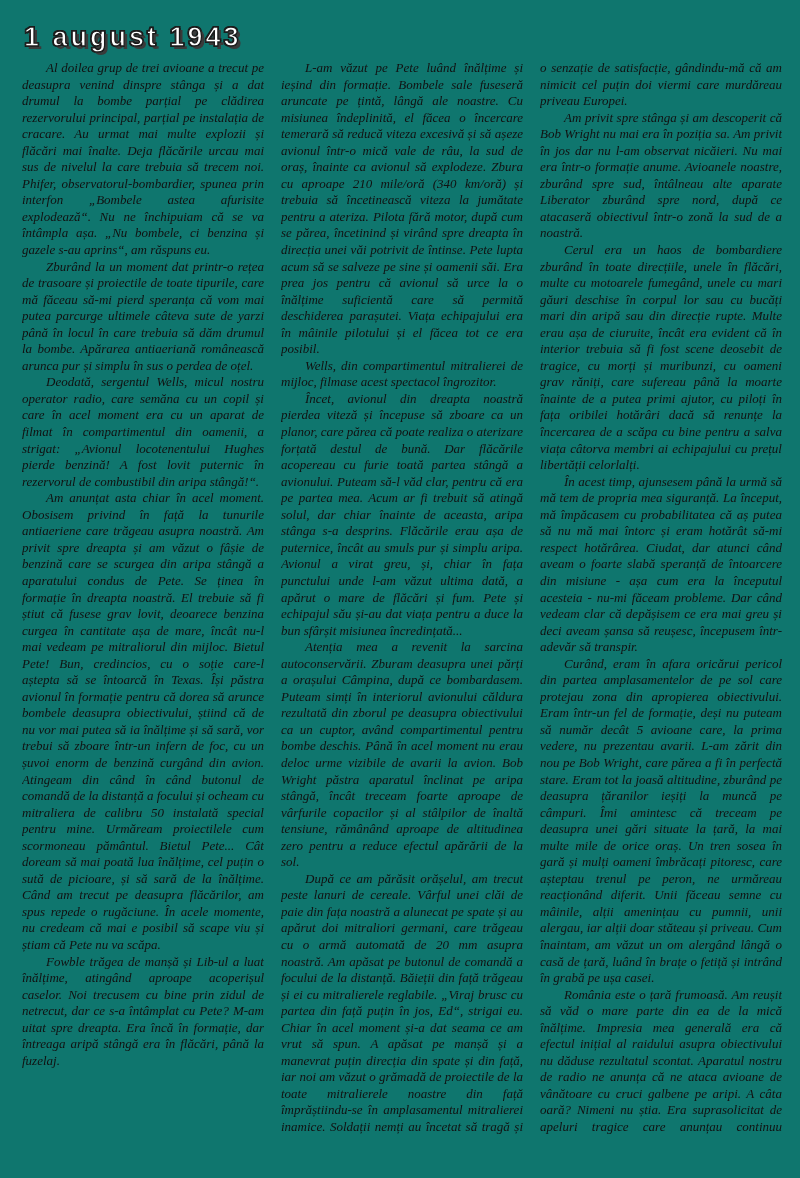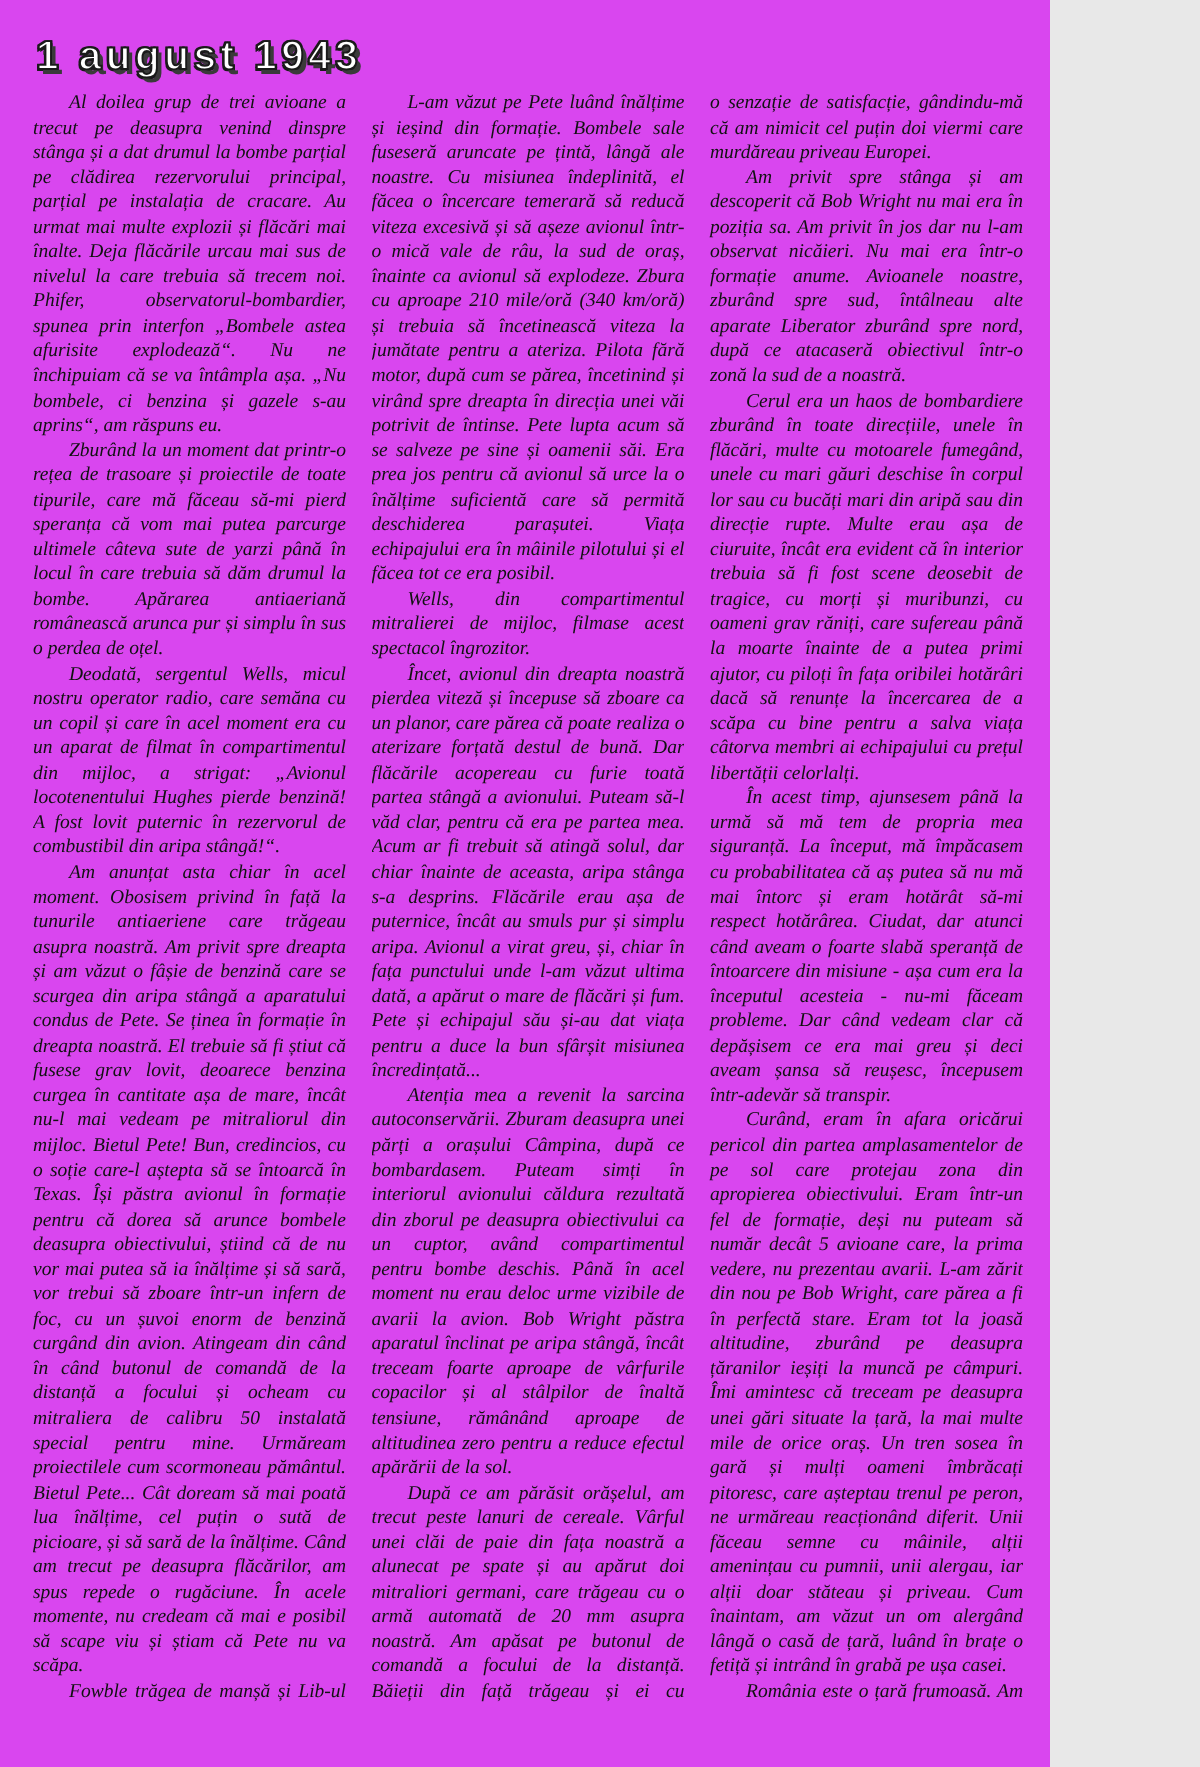--- a/index.html
+++ b/index.html
@@ -1,20 +1,20 @@
 <!DOCTYPE html>
 <html lang="ro"><head>
 <meta charset="utf-8">
 <style>
   html, body { margin: 0; padding: 0; background: #e8e8e8; }
   .page {
     position: relative;
-    width: 700px;
+    width: 800px;
     height: 1178px;
-    background: #d946ef;
+    background: #0f766e;
     color: #111;
     overflow: hidden;
     font-family: "Liberation Serif", serif;
   }
   
   .bubble-text {
     font-family: "Liberation Sans", sans-serif;
     font-weight: bold;
     color: #fff;
     -webkit-text-stroke: 1.3px #1a1a1a;
@@ -87,21 +87,21 @@
 <body>
 
 <div class="page">
 
   <div class="page-header bubble-text">1 august 1943</div>
 
   <div class="article">
     <div class="column">
         <p>Al doilea grup de trei avioane a trecut pe deasupra venind dinspre stânga și a dat drumul la bombe parțial pe clădirea rezervorului principal, parțial pe instalația de cracare. Au urmat mai multe explozii și flăcări mai înalte. Deja flăcările urcau mai sus de nivelul la care trebuia să trecem noi. Phifer, observatorul-bombardier, spunea prin interfon „Bombele astea afurisite explodează“. Nu ne închipuiam că se va întâmpla așa. „Nu bombele, ci benzina și gazele s-au aprins“, am răspuns eu.</p>
         <p>Zburând la un moment dat printr-o rețea de trasoare și proiectile de toate tipurile, care mă făceau să-mi pierd speranța că vom mai putea parcurge ultimele câteva sute de yarzi până în locul în care trebuia să dăm drumul la bombe. Apărarea antiaeriană românească arunca pur și simplu în sus o perdea de oțel.</p>
-        <p>Deodată, sergentul Wells, micul nostru operator radio, care semăna cu un copil și care în acel moment era cu un aparat de filmat în compartimentul din mijloc, a strigat: „Avionul locotenentului Hughes pierde benzină! A fost lovit puternic în rezervorul de combustibil din aripa stângă!“.</p>
+        <p>Deodată, sergentul Wells, micul nostru operator radio, care semăna cu un copil și care în acel moment era cu un aparat de filmat în compartimentul din oamenii, a strigat: „Avionul locotenentului Hughes pierde benzină! A fost lovit puternic în rezervorul de combustibil din aripa stângă!“.</p>
         <p>Am anunțat asta chiar în acel moment. Obosisem privind în față la tunurile antiaeriene care trăgeau asupra noastră. Am privit spre dreapta și am văzut o fâșie de benzină care se scurgea din aripa stângă a aparatului condus de Pete. Se ținea în formație în dreapta noastră. El trebuie să fi știut că fusese grav lovit, deoarece benzina curgea în cantitate așa de mare, încât nu-l mai vedeam pe mitraliorul din mijloc. Bietul Pete! Bun, credincios, cu o soție care-l aștepta să se întoarcă în Texas. Își păstra avionul în formație pentru că dorea să arunce bombele deasupra obiectivului, știind că de nu vor mai putea să ia înălțime și să sară, vor trebui să zboare într-un infern de foc, cu un șuvoi enorm de benzină curgând din avion. Atingeam din când în când butonul de comandă de la distanță a focului și ocheam cu mitraliera de calibru 50 instalată special pentru mine. Urmăream proiectilele cum scormoneau pământul. Bietul Pete... Cât doream să mai poată lua înălțime, cel puțin o sută de picioare, și să sară de la înălțime. Când am trecut pe deasupra flăcărilor, am spus repede o rugăciune. În acele momente, nu credeam că mai e posibil să scape viu și știam că Pete nu va scăpa.</p>
         <p>Fowble trăgea de manșă și Lib-ul a luat înălțime, atingând aproape acoperișul caselor. Noi trecusem cu bine prin zidul de netrecut, dar ce s-a întâmplat cu Pete? M-am uitat spre dreapta. Era încă în formație, dar întreaga aripă stângă era în flăcări, până la fuzelaj.</p>
       </div>
     <div class="column">
         <p>L-am văzut pe Pete luând înălțime și ieșind din formație. Bombele sale fuseseră aruncate pe țintă, lângă ale noastre. Cu misiunea îndeplinită, el făcea o încercare temerară să reducă viteza excesivă și să așeze avionul într-o mică vale de râu, la sud de oraș, înainte ca avionul să explodeze. Zbura cu aproape 210 mile/oră (340 km/oră) și trebuia să încetinească viteza la jumătate pentru a ateriza. Pilota fără motor, după cum se părea, încetinind și virând spre dreapta în direcția unei văi potrivit de întinse. Pete lupta acum să se salveze pe sine și oamenii săi. Era prea jos pentru că avionul să urce la o înălțime suficientă care să permită deschiderea parașutei. Viața echipajului era în mâinile pilotului și el făcea tot ce era posibil.</p>
         <p>Wells, din compartimentul mitralierei de mijloc, filmase acest spectacol îngrozitor.</p>
         <p>Încet, avionul din dreapta noastră pierdea viteză și începuse să zboare ca un planor, care părea că poate realiza o aterizare forțată destul de bună. Dar flăcările acopereau cu furie toată partea stângă a avionului. Puteam să-l văd clar, pentru că era pe partea mea. Acum ar fi trebuit să atingă solul, dar chiar înainte de aceasta, aripa stânga s-a desprins. Flăcările erau așa de puternice, încât au smuls pur și simplu aripa. Avionul a virat greu, și, chiar în fața punctului unde l-am văzut ultima dată, a apărut o mare de flăcări și fum. Pete și echipajul său și-au dat viața pentru a duce la bun sfârșit misiunea încredințată...</p>
         <p>Atenția mea a revenit la sarcina autoconservării. Zburam deasupra unei părți a orașului Câmpina, după ce bombardasem. Puteam simți în interiorul avionului căldura rezultată din zborul pe deasupra obiectivului ca un cuptor, având compartimentul pentru bombe deschis. Până în acel moment nu erau deloc urme vizibile de avarii la avion. Bob Wright păstra aparatul înclinat pe aripa stângă, încât treceam foarte aproape de vârfurile copacilor și al stâlpilor de înaltă tensiune, rămânând aproape de altitudinea zero pentru a reduce efectul apărării de la sol.</p>
         <p>După ce am părăsit orășelul, am trecut peste lanuri de cereale. Vârful unei clăi de paie din fața noastră a alunecat pe spate și au apărut doi mitraliori germani, care trăgeau cu o armă automată de 20 mm asupra noastră. Am apăsat pe butonul de comandă a focului de la distanță. Băieții din față trăgeau și ei cu mitralierele reglabile. „Viraj brusc cu partea din față puțin în jos, Ed“, strigai eu. Chiar în acel moment și-a dat seama ce am vrut să spun. A apăsat pe manșă și a manevrat puțin direcția din spate și din față, iar noi am văzut o grămadă de proiectile de la toate mitralierele noastre din față împrăștiindu-se în amplasamentul mitralierei inamice. Soldații nemți au încetat să tragă și au căzut lângă mitraliera lor. Poate că muriseră, așa sper.</p>
       </div>

